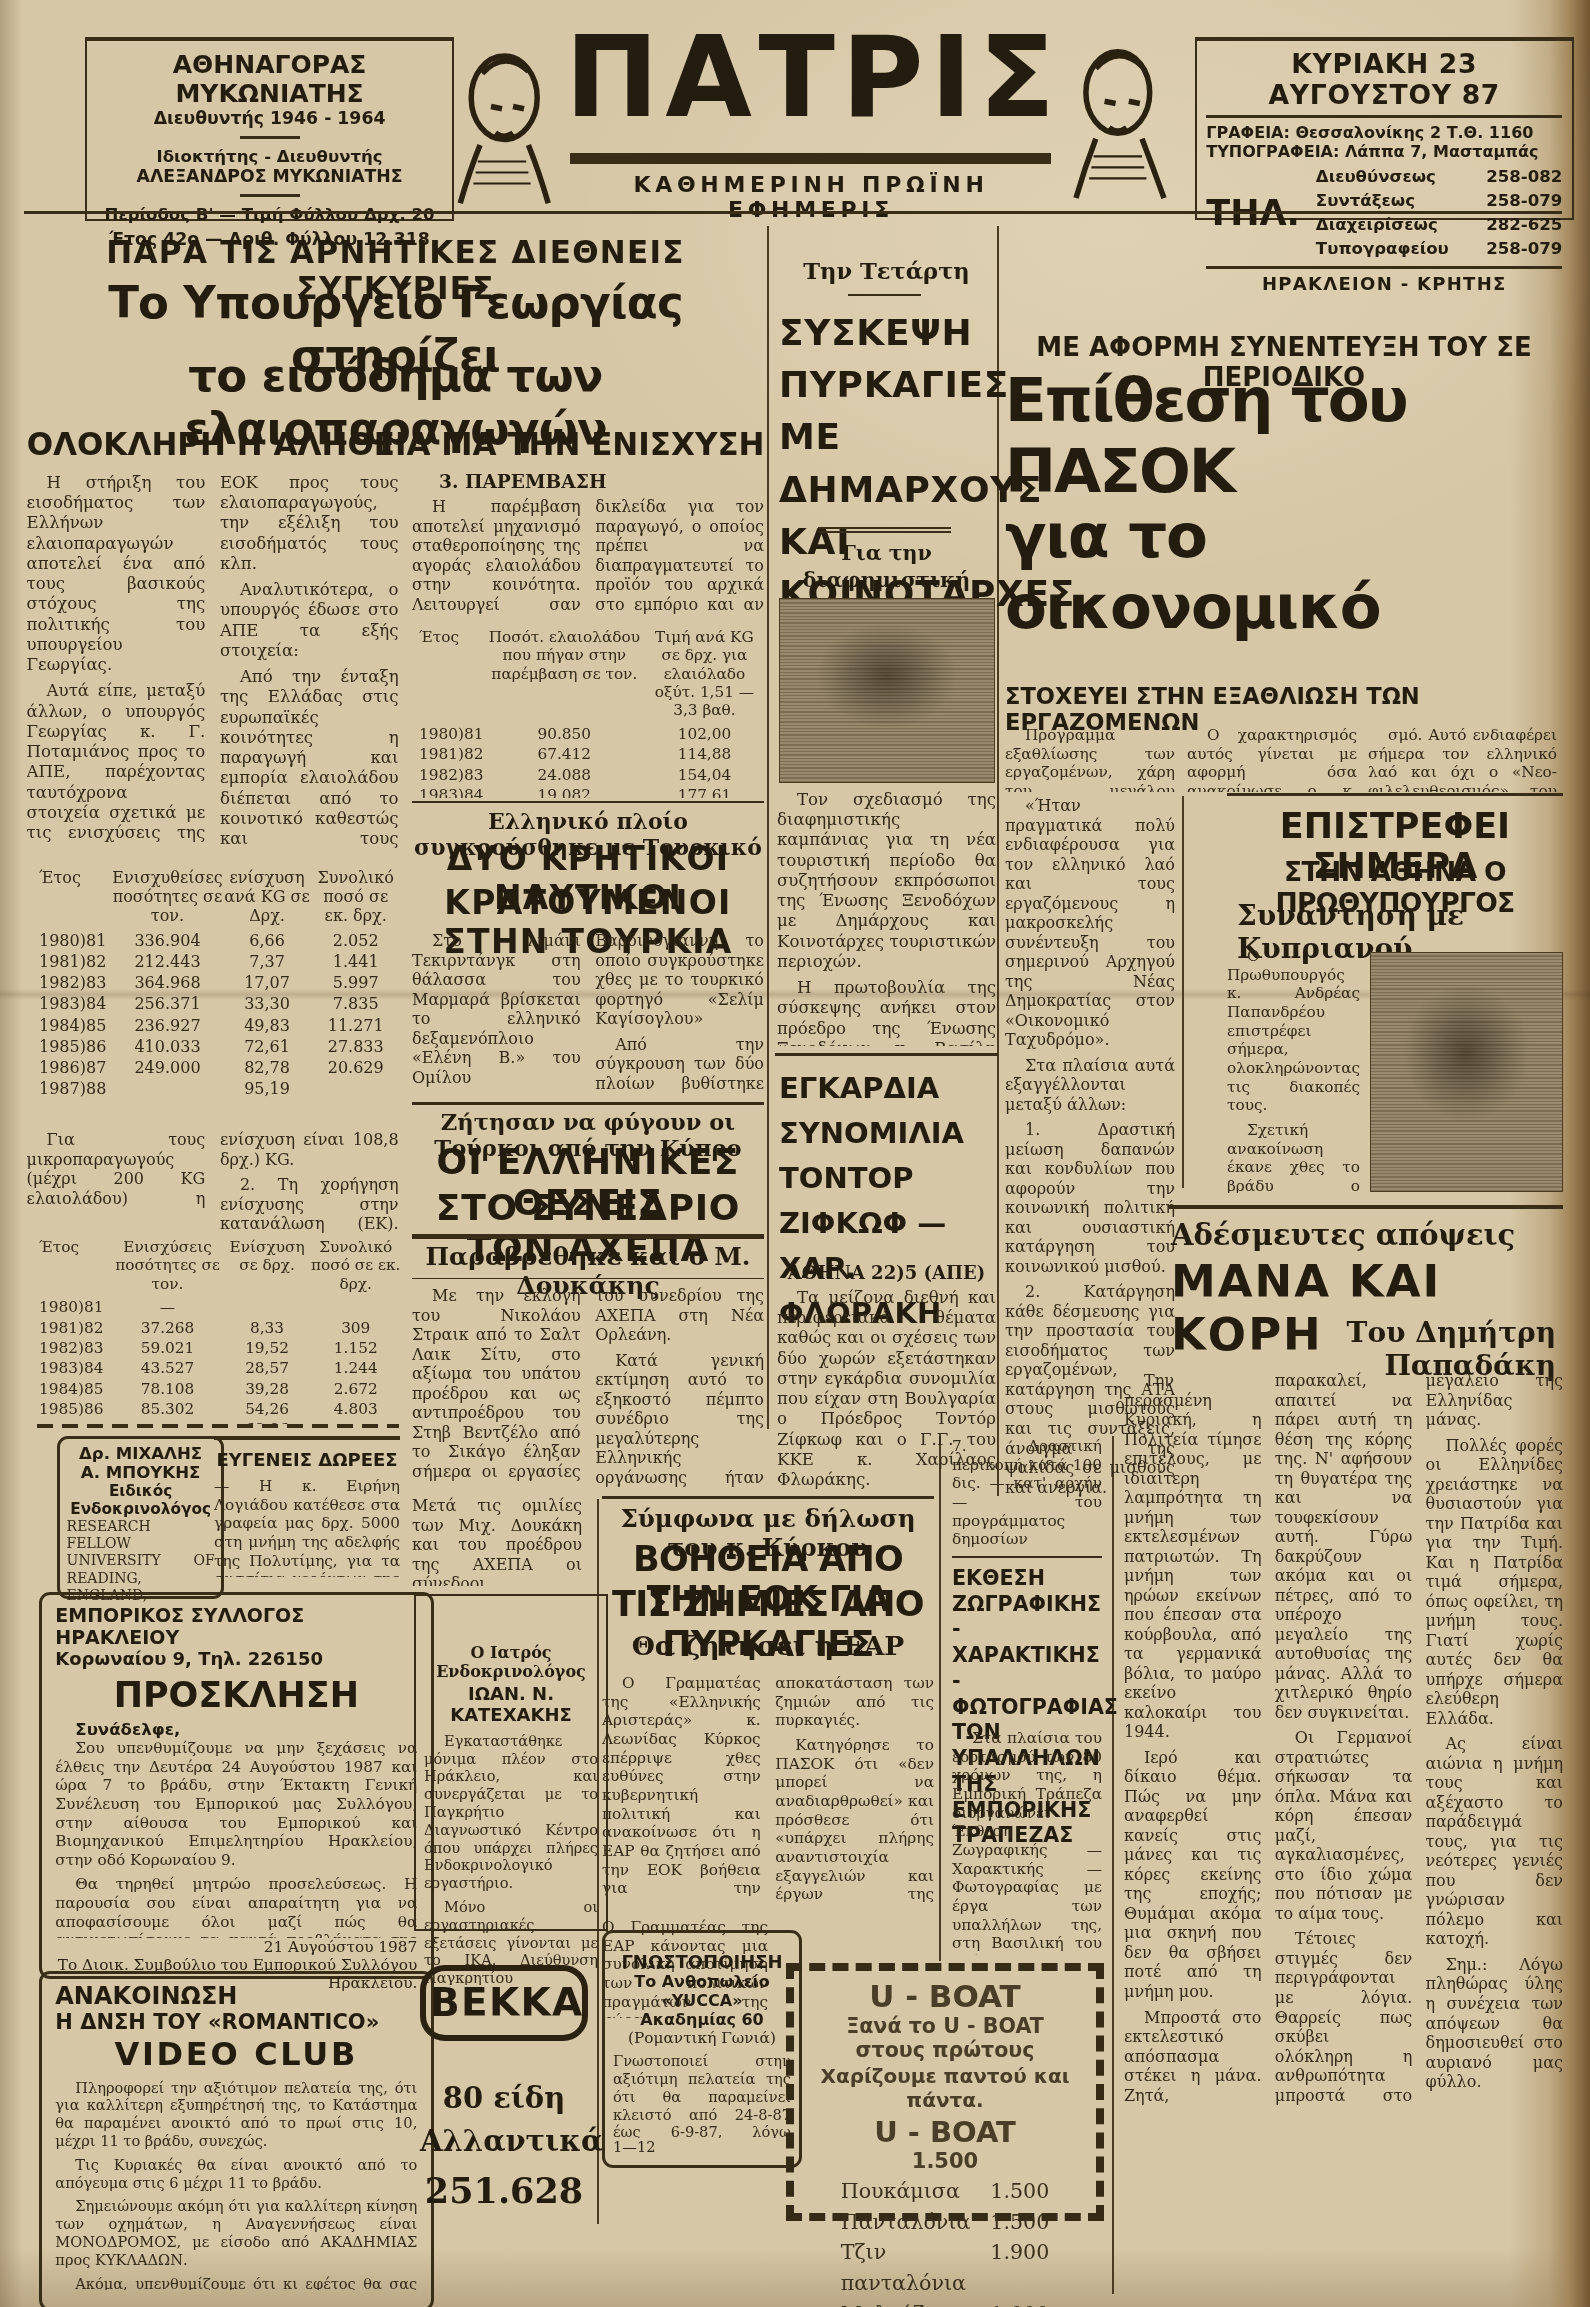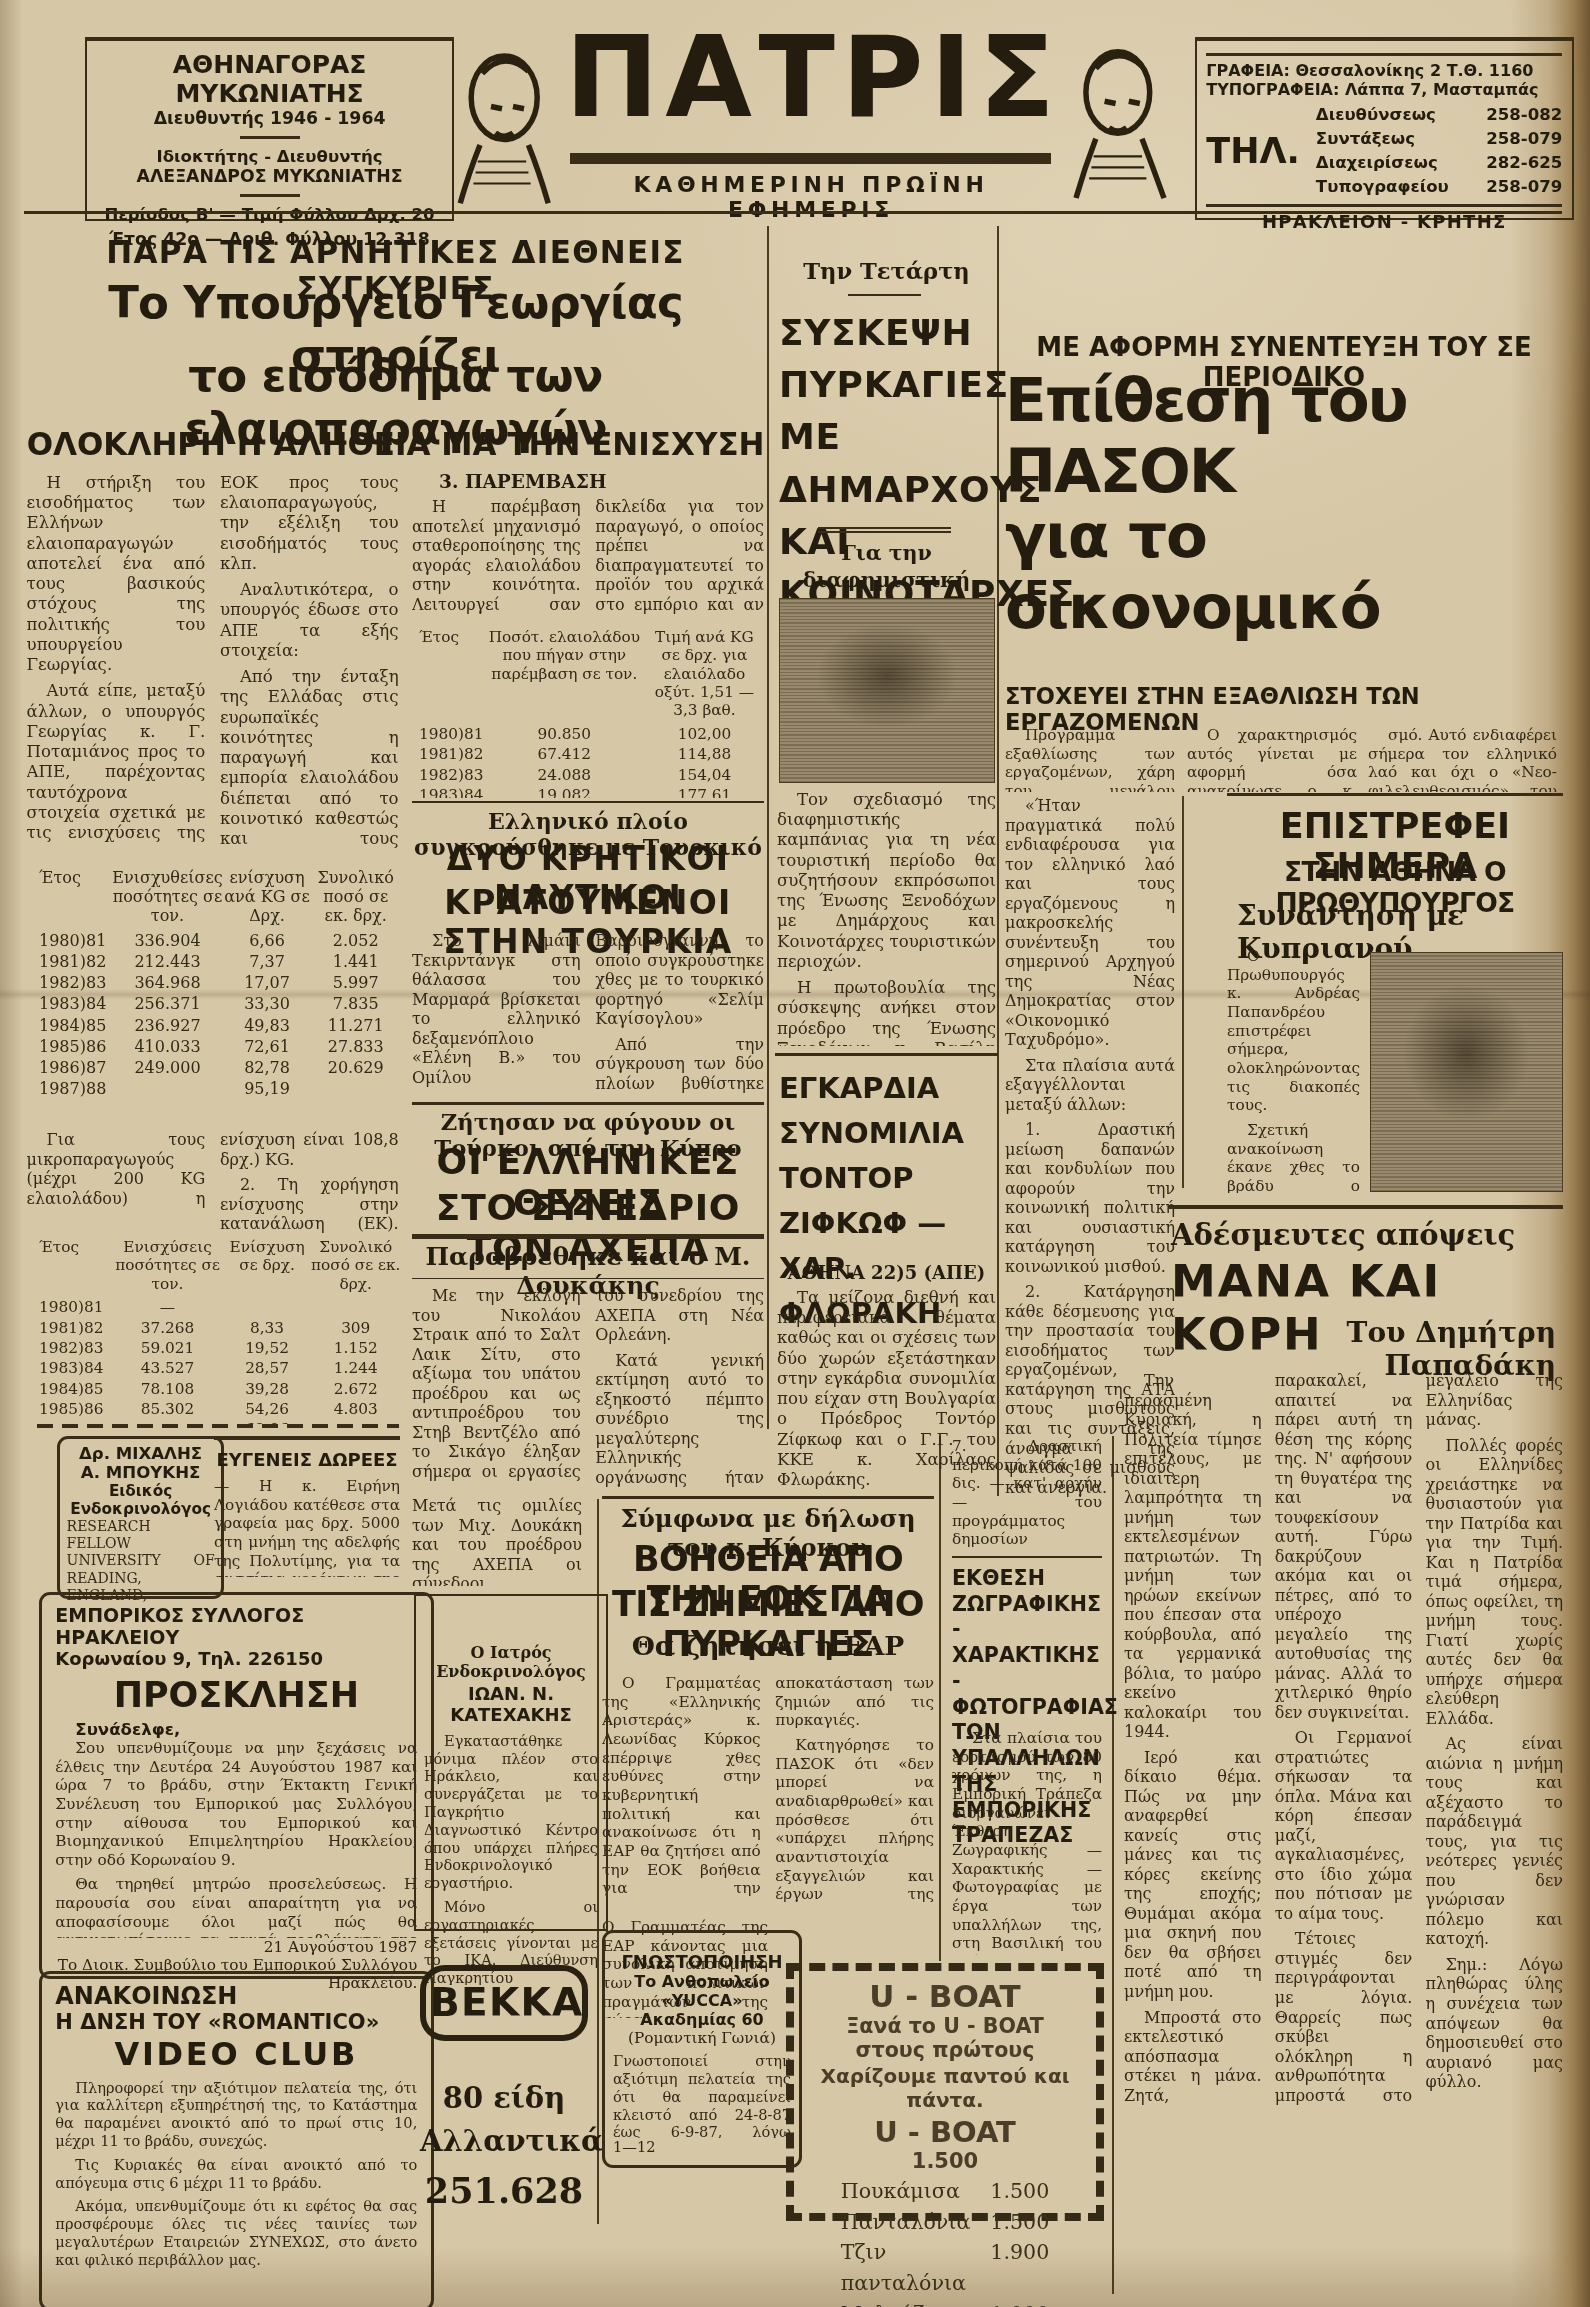--- a/index.html
+++ b/index.html
@@ -92,20 +92,21 @@
           <path d="M36 58 l10 2 M58 58 l10 2"></path>
           <path d="M40 82 q8 6 16 0"></path>
         </g>
         <g stroke="#2b2110" stroke-width="2">
           <path d="M26 108 l44 0 M24 118 l48 0 M22 128 l52 0"></path>
         </g>
       </svg>
   </span>
 
   <div class="abs box" style="left:1195px;top:37px;width:356px;height:168px;border-top-width:4.7px;padding:6.6px 9.3px 2.7px;">
+    <div class="k ctr" style="font-size:26.6px;letter-spacing:0.7px;">ΚΥΡΙΑΚΗ 23 ΑΥΓΟΥΣΤΟΥ 87</div>
     <div class="hr" style="width:100%;height:2.7px;margin:5.3px 0;"></div>
     <div class="k" style="font-size:16px;">ΓΡΑΦΕΙΑ: Θεσσαλονίκης 2 Τ.Θ. 1160</div>
     <div class="k" style="font-size:16px;">ΤΥΠΟΓΡΑΦΕΙΑ: Λάππα 7, Μασταμπάς</div>
     <div style="display:flex;align-items:center;margin-top:4px;">
       <div class="k" style="font-size:35px;margin-right:16px;">ΤΗΛ.</div>
       <div style="flex:1;">
           <div class="phrow">
             <span>Διευθύνσεως</span>
             <span>258-082</span>
           </div>
@@ -446,20 +447,21 @@
     <div class="rt" style="font-size:15.3px;">Το Διοικ. Συμβούλιο του Εμπορικού Συλλόγου Ηρακλείου.</div>
   </div>
 
   <div class="abs wavy" style="left:39px;top:1971px;width:362px;height:318px;padding:8px 13.3px;">
     <div class="k" style="font-size:24px;">ΑΝΑΚΟΙΝΩΣΗ</div>
     <div class="k" style="font-size:21px;">Η ΔΝΣΗ ΤΟΥ «ROMANTICO»</div>
     <div class="k ctr" style="font-size:32px;letter-spacing:2.7px;margin:1.3px 0 5.3px;">VIDEO CLUB</div>
     <div class="bt" style="font-size:14.6px;height:211px;">
         <div class="para"><span>Πληροφορεί την αξιότιμον πελατεία της, ότι για καλλίτερη εξυπηρέτησή της, το Κατάστημα θα παραμένει ανοικτό από το πρωί στις 10, μέχρι 11 το βράδυ, συνεχώς.</span></div>
         <div class="para"><span>Τις Κυριακές θα είναι ανοικτό από το απόγευμα στις 6 μέχρι 11 το βράδυ.</span></div>
+        <div class="para"><span>Σημειώνουμε ακόμη ότι για καλλίτερη κίνηση των οχημάτων, η Αναγεννήσεως είναι ΜΟΝΟΔΡΟΜΟΣ, με είσοδο από ΑΚΑΔΗΜΙΑΣ προς ΚΥΚΛΑΔΩΝ.</span></div>
         <div class="para"><span>Ακόμα, υπενθυμίζουμε ότι κι εφέτος θα σας προσφέρουμε όλες τις νέες ταινίες των μεγαλυτέρων Εταιρειών ΣΥΝΕΧΩΣ, στο άνετο και φιλικό περιβάλλον μας.</span></div>
       </div>
   </div>
 
   <div class="abs box" style="left:414px;top:1594px;width:174px;height:320px;padding:6.6px 8px;">
     <div class="ser ctr" style="font-size:16px;margin-top:40px;">Ο Ιατρός Ενδοκρινολόγος</div>
     <div class="k ctr" style="font-size:18px;margin:2.7px 0 6.6px;">ΙΩΑΝ. Ν. ΚΑΤΕΧΑΚΗΣ</div>
     <div class="bt" style="font-size:14.6px;height:253px;">
         <div class="para"><span>Εγκαταστάθηκε μόνιμα πλέον στο Ηράκλειο, και συνεργάζεται με το Παγκρήτιο Διαγνωστικό Κέντρο όπου υπάρχει πλήρες Ενδοκρινολογικό εργαστήριο.</span></div>
         <div class="para"><span>Μόνο οι εργαστηριακές εξετάσεις γίνονται με το ΙΚΑ. Διεύθυνση Παγκρητίου Διαγνωστικού Κέντρου - Ιατρείου Σμύρνης 29 (Δίπλα στην Β' Εφορία). Τηλ. 284200. Ώρες Ιατρείου Καθημερινά: Πρωί 8,30—1,30. Απόγευμα 6—8,30 εκτός Σαββάτου.</span></div>

